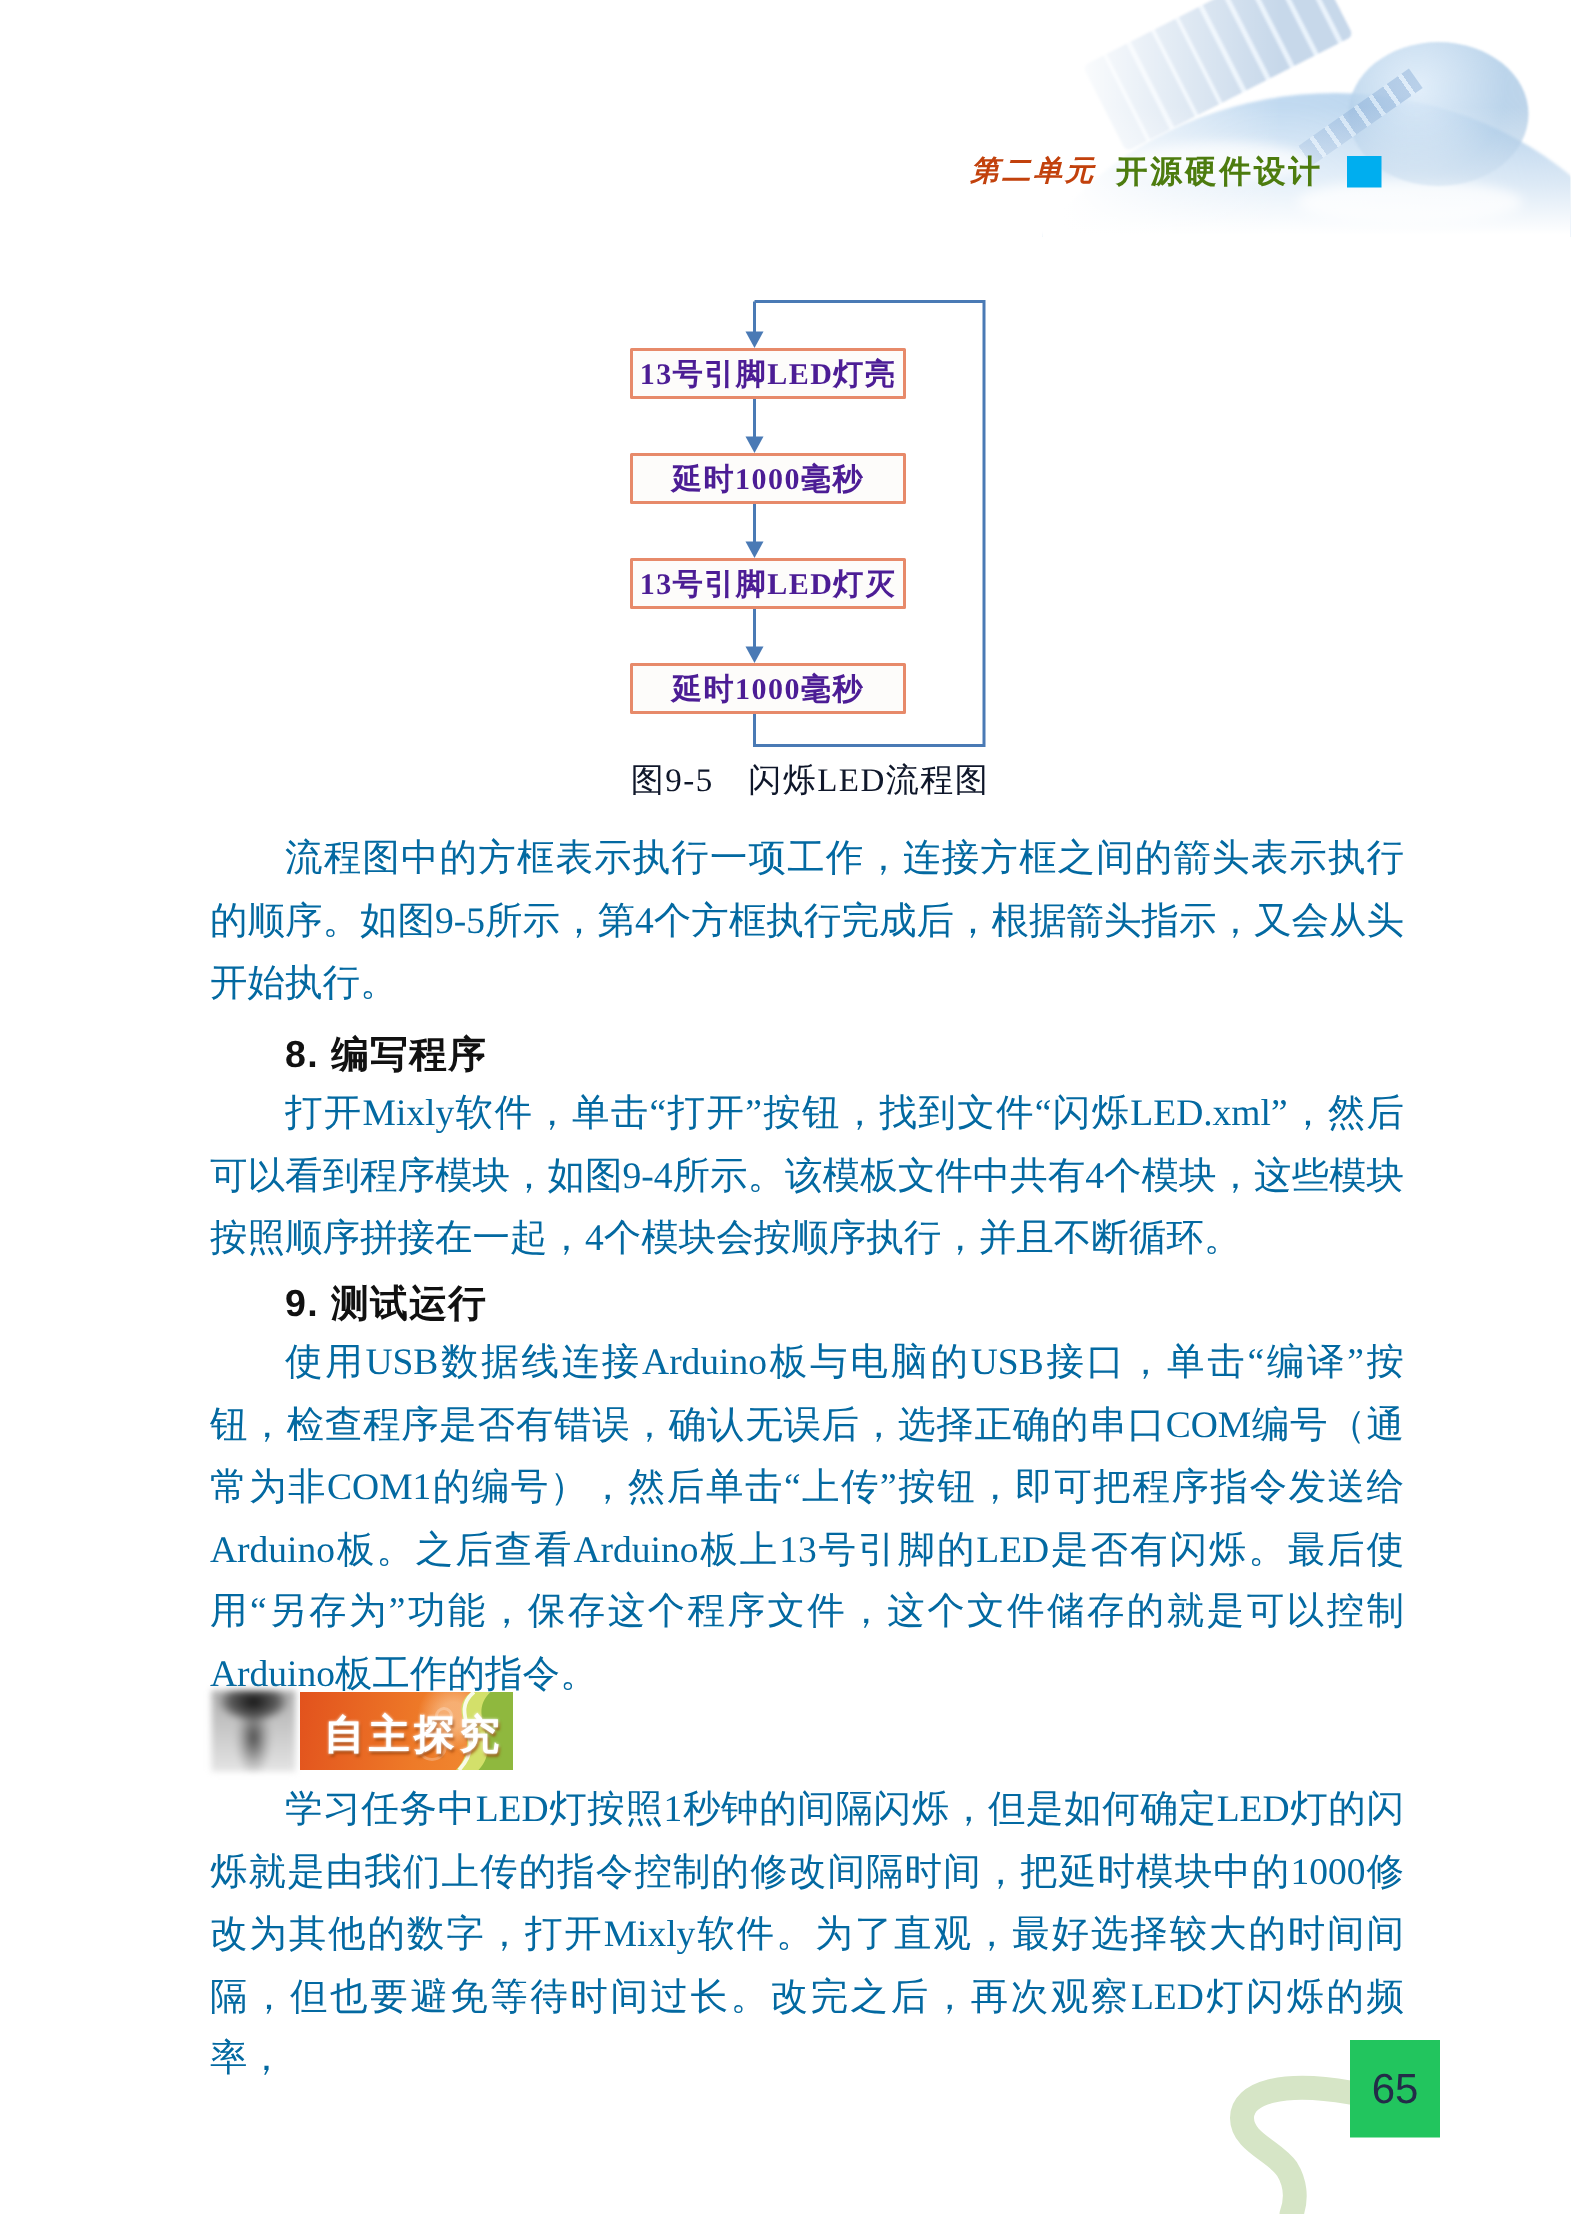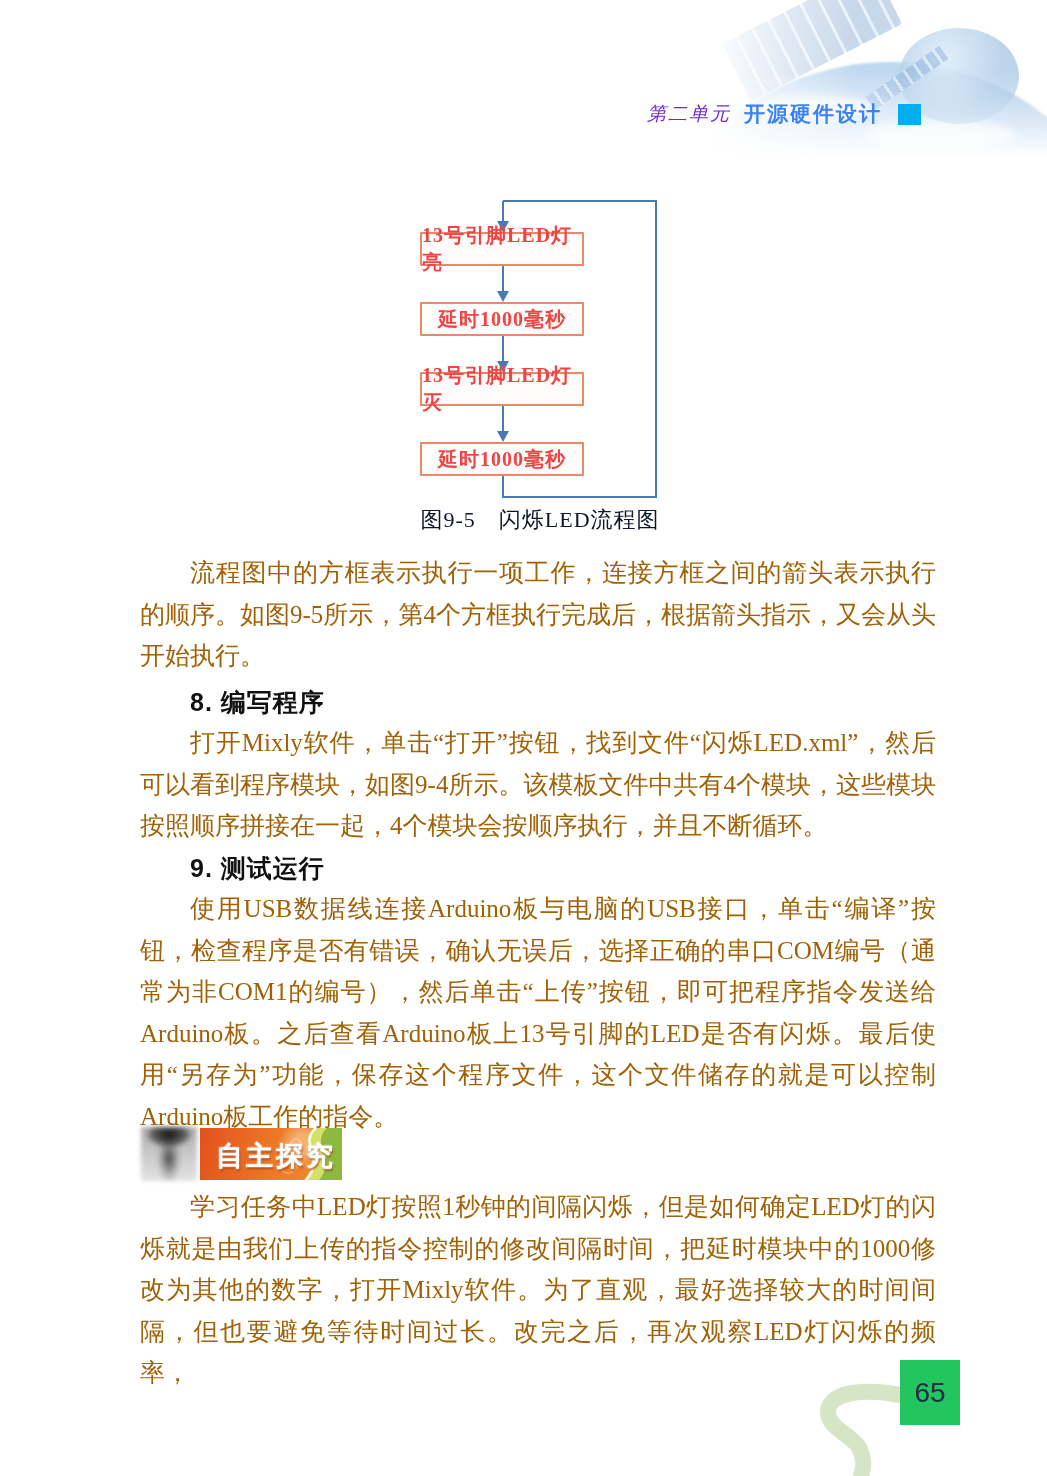--- a/index.html
+++ b/index.html
@@ -48,48 +48,48 @@
       linear-gradient(to bottom, rgba(255,255,255,0) 45%, rgba(255,255,255,.55) 78%, #ffffff 99%);
   }
 
   
   .page-header {
     position:absolute; top:100px; right:126px;
     display:flex; align-items:center; gap:13px;
     z-index:3;
   }
   .unit-label {
-    font-size:19px; font-style:italic; font-weight:400; color:#6d28d9; letter-spacing:2px;
+    font-size:19px; font-style:italic; font-weight:700; color:#c2410c; letter-spacing:2px;
   }
   .section-title {
-    font-size:21px; font-weight:bold; color:#3b82f6; letter-spacing:2px;
+    font-size:21px; font-weight:bold; color:#4d7c0f; letter-spacing:2px;
   }
   .header-square { width:23px; height:21px; background:#00aeef; margin-left:3px; }
 
   
   .flowchart { position:absolute; left:418px; top:196px; width:244px; height:306px; }
   .flowchart svg { position:absolute; left:0; top:0; }
   .fbox {
-    position:absolute; left:2px; width:164px; height:34px;
+    position:absolute; left:2px; width:184px; height:34px;
     border:2px solid #e78a6a; background:#fdfcfa;
     display:flex; align-items:center; justify-content:center;
-    font-size:20px; font-weight:bold; color:#ef4444; letter-spacing:1px;
+    font-size:20px; font-weight:bold; color:#4c1d95; letter-spacing:1px;
     border-radius:1px;
   }
   .fbox1 { top:36px; } .fbox2 { top:106px; } .fbox3 { top:176px; } .fbox4 { top:246px; }
   .fig-caption {
     position:absolute; left:398px; top:505px; width:284px;
     text-align:center; font-size:22px; color:#0f172a; letter-spacing:1px;
   }
 
   
   .body-par {
     position:absolute; left:140px; width:796px;
     font-size:25px; line-height:41.5px; text-align:justify;
-    text-indent:2em; color:#a16207;
+    text-indent:2em; color:#0369a1;
   }
   .p1 { top:552px; } .p2 { top:722px; } .p3 { top:888px; } .p4 { top:1186px; }
   .sub-heading {
     position:absolute; left:190px;
     font-family:"Liberation Sans", sans-serif;
     font-size:25px; font-weight:bold; color:#111111; letter-spacing:1px;
   }
   .h-write { top:686px; } .h-test { top:852px; }
 
   

